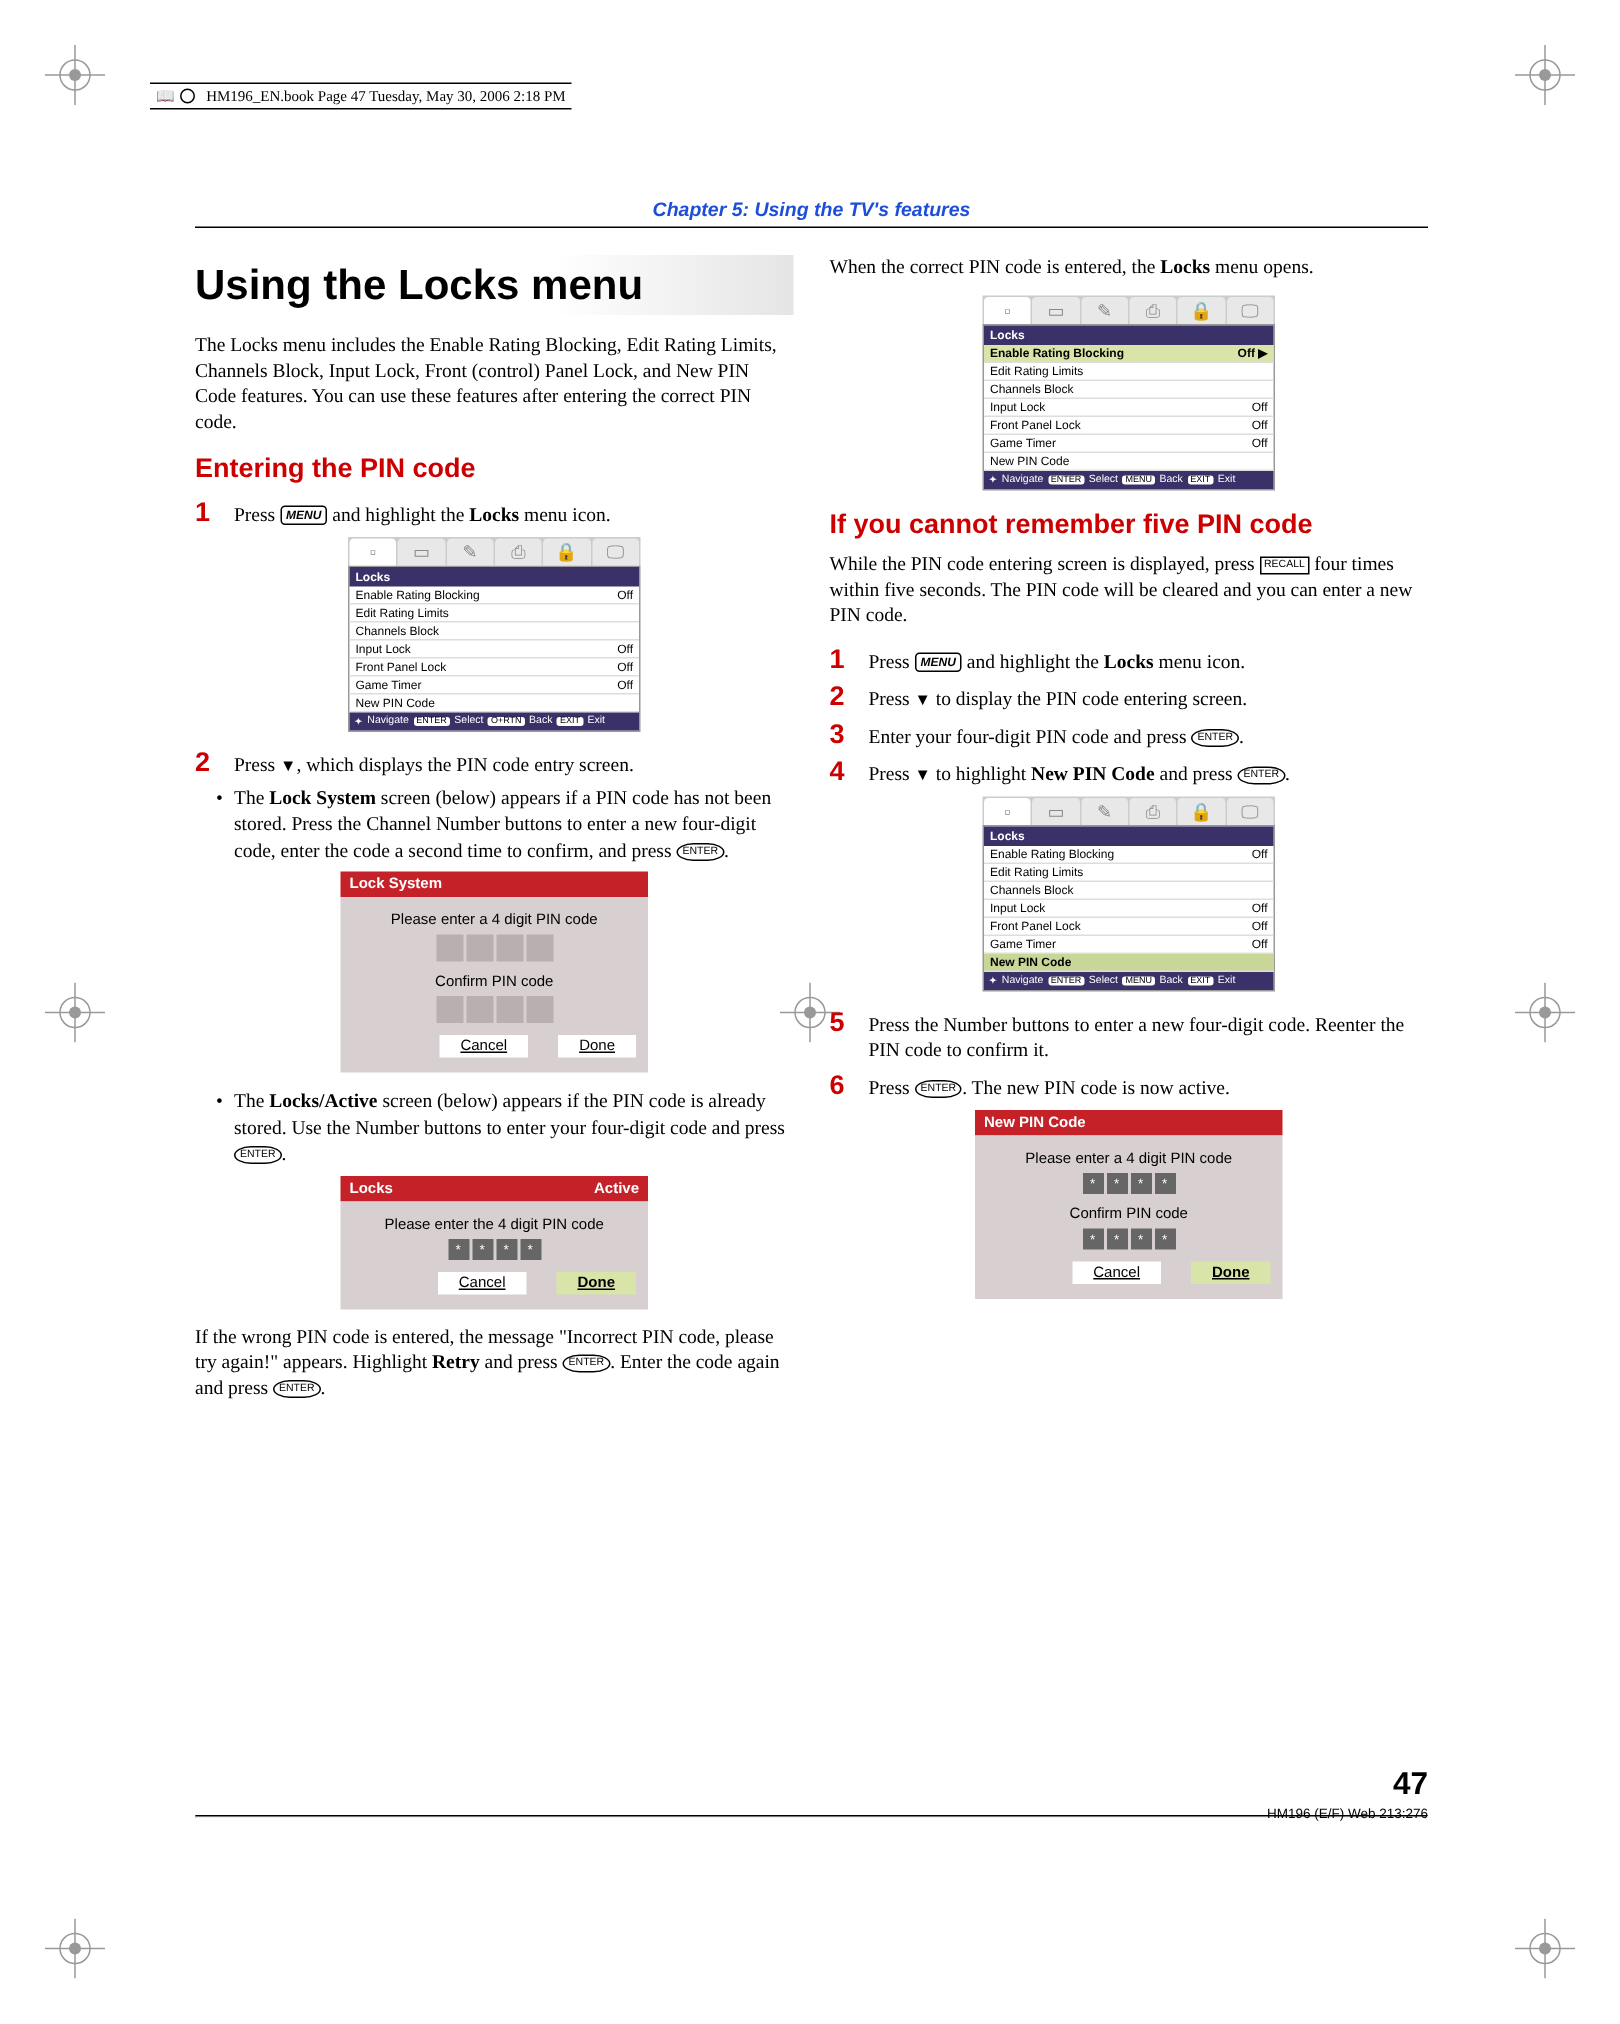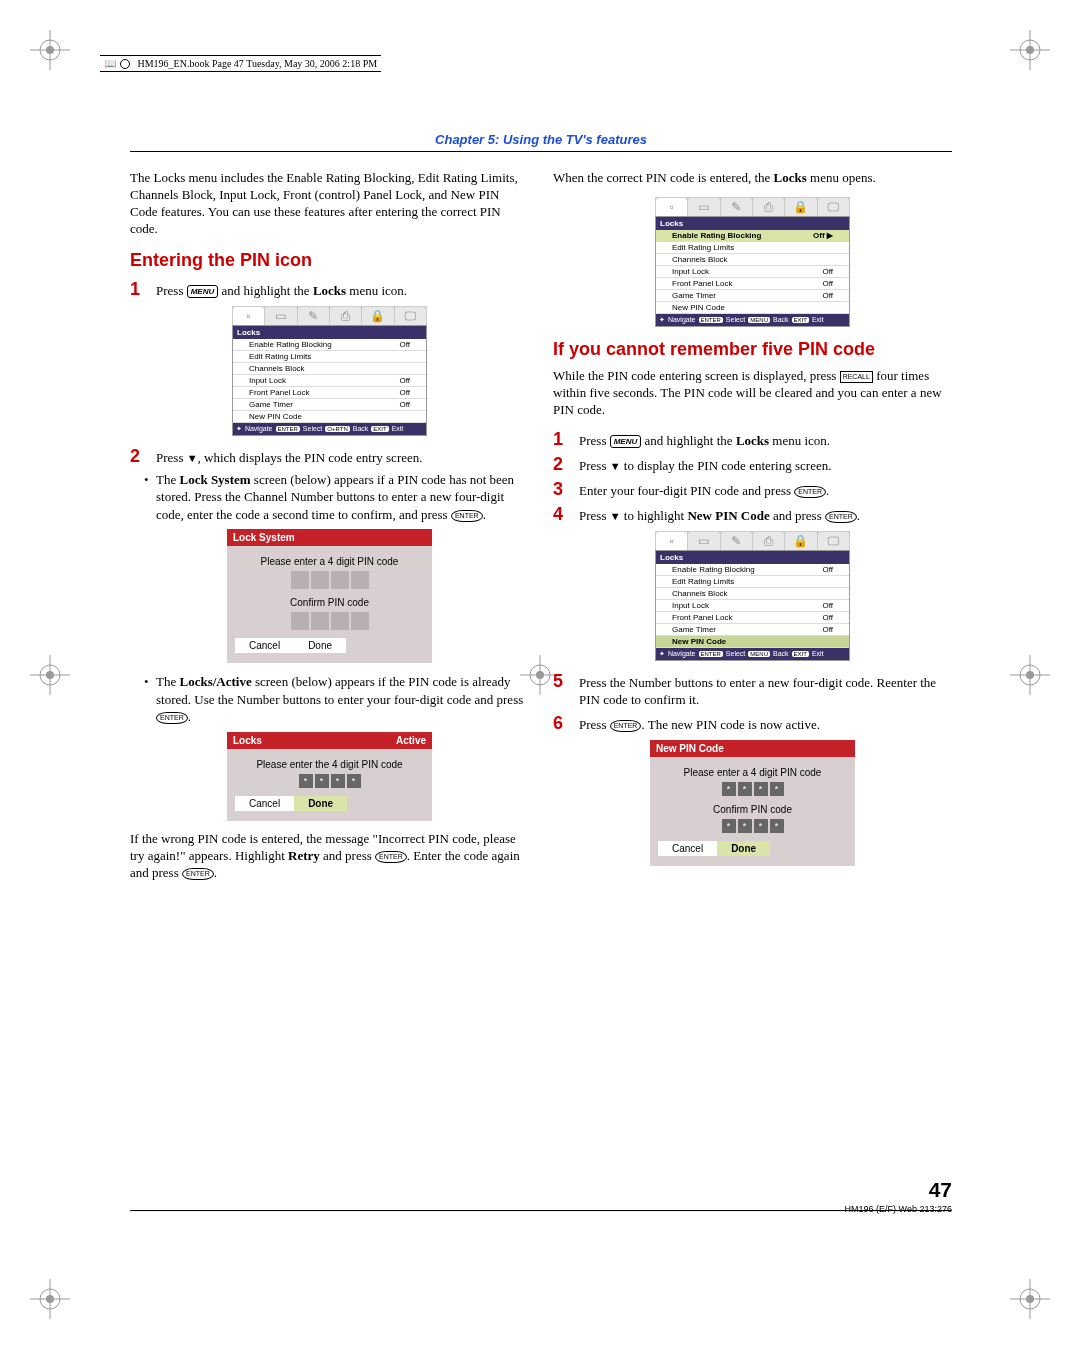--- a/index.html
+++ b/index.html
@@ -32,32 +32,32 @@
   .menu-btn { display:inline-block; border:1px solid #000; border-radius:3px; font-size:8px; font-family:Arial; font-style:italic; font-weight:bold; padding:0 3px; line-height:11px; vertical-align:middle; background:#fff;}
   .enter-btn { display:inline-block; border:1px solid #000; border-radius:50%/70%; font-size:7px; font-family:Arial; padding:0 3px; line-height:10px; vertical-align:middle; background:#fff;}
   .recall-btn { display:inline-block; border:1px solid #000; font-size:7px; font-family:Arial; padding:0 2px; line-height:10px; vertical-align:middle; background:#fff;}
   .dn-arrow { font-size: 11px; }
   .tv-panel { width: 195px; margin: 6px auto 10px; font-family: Arial, sans-serif; font-size: 8px; }
   .tv-tabs { display:flex; gap:1px; background:#ccc; padding:1px 1px 0 1px;}
   .tv-tab { flex:1; height:18px; background:#e8e8e8; display:flex; align-items:center; justify-content:center; border-top-left-radius:3px; border-top-right-radius:3px; font-size:12px; color:#888;}
   .tv-tab.filled { background:#fff; }
   .tv-body { background:#fff; border:1px solid #999; }
   .tv-title { background:#3a3168; color:#fff; padding:2px 4px; font-size:8px; font-weight:bold;}
-  .tv-row { display:flex; justify-content:space-between; padding:1px 16px; border-bottom:1px solid #ddd; font-size:8px;}
+  .tv-row { display:flex; justify-content:space-between; padding:1px 4px; border-bottom:1px solid #ddd; font-size:8px;}
   .tv-row.hl { background:#d9e4a8; font-weight:bold;}
   .tv-row.nhl { background:#c8d698; font-weight:bold;}
   .tv-foot { background:#3a3168; color:#fff; padding:2px 3px; font-size:7px; display:flex; gap:3px; align-items:center;}
   .tv-foot .lbl { background:#fff; color:#000; padding:0 2px; border-radius:2px; font-size:6px;}
   .dialog { width: 205px; margin: 6px auto 10px; font-family: Arial, sans-serif; }
   .dialog-title { background: #c52128; color:#fff; font-weight:bold; font-size:10px; padding:3px 6px; display:flex; justify-content:space-between;}
   .dialog-body { background: #d8d0d0; padding: 10px 8px; text-align:center; font-size:10px;}
   .pin-boxes { display:flex; justify-content:center; gap:2px; margin:4px 0 8px;}
   .pin-box { width:18px; height:18px; background:#b8b0b0;}
   .pin-box.star { width:14px; height:14px; background:#666; display:flex; align-items:center; justify-content:center; color:#fff; font-size:9px;}
-  .dialog-btns { display:flex; justify-content:flex-start; margin-top:6px;}
+  .dialog-btns { display:flex; justify-content:flex-end; gap:20px; margin-top:6px;text-decoration:underline;}
   .dialog-btn { background:#fff; padding:2px 14px; font-size:10px;}
   .dialog-btn.sel { background:#d9e4a8; font-weight:bold;}
   .page-num { position:absolute; bottom:60px; right:0; font-family:Liberation Sans, sans-serif; font-weight:bold; font-size:21px;}
   .page-rule { position:absolute; bottom:50px; left:0; right:0; border-top:1px solid #000;}
   .footer-text { position:absolute; bottom:48px; right:0; font-size:9px; font-family:Arial;}
 </style>
 </head>
 <body>
 
 <div class="page">
@@ -111,23 +111,24 @@
     <span>HM196_EN.book  Page 47  Tuesday, May 30, 2006  2:18 PM</span>
   </div>
 
   <div class="content-area">
     <div class="chapter-title">Chapter 5: Using the TV's features</div>
     <hr class="chapter-rule">
 
     <div class="columns">
 
       <div class="col">
+        <h1 class="section-title">Using the Locks menu</h1>
         <p class="body">The Locks menu includes the Enable Rating Blocking, Edit Rating Limits, Channels Block, Input Lock, Front (control) Panel Lock, and New PIN Code features. You can use these features after entering the correct PIN code.</p>
 
-        <h2 class="sub">Entering the PIN icon</h2>
+        <h2 class="sub">Entering the PIN code</h2>
 
         <div class="step">
           <div class="step-num">1</div>
           <div class="step-text">Press <span class="menu-btn">MENU</span> and highlight the <b>Locks</b> menu icon.</div>
         </div>
 
         <div class="tv-panel">
           <div class="tv-tabs">
             <div class="tv-tab filled">▫</div>
             <div class="tv-tab">▭</div>

